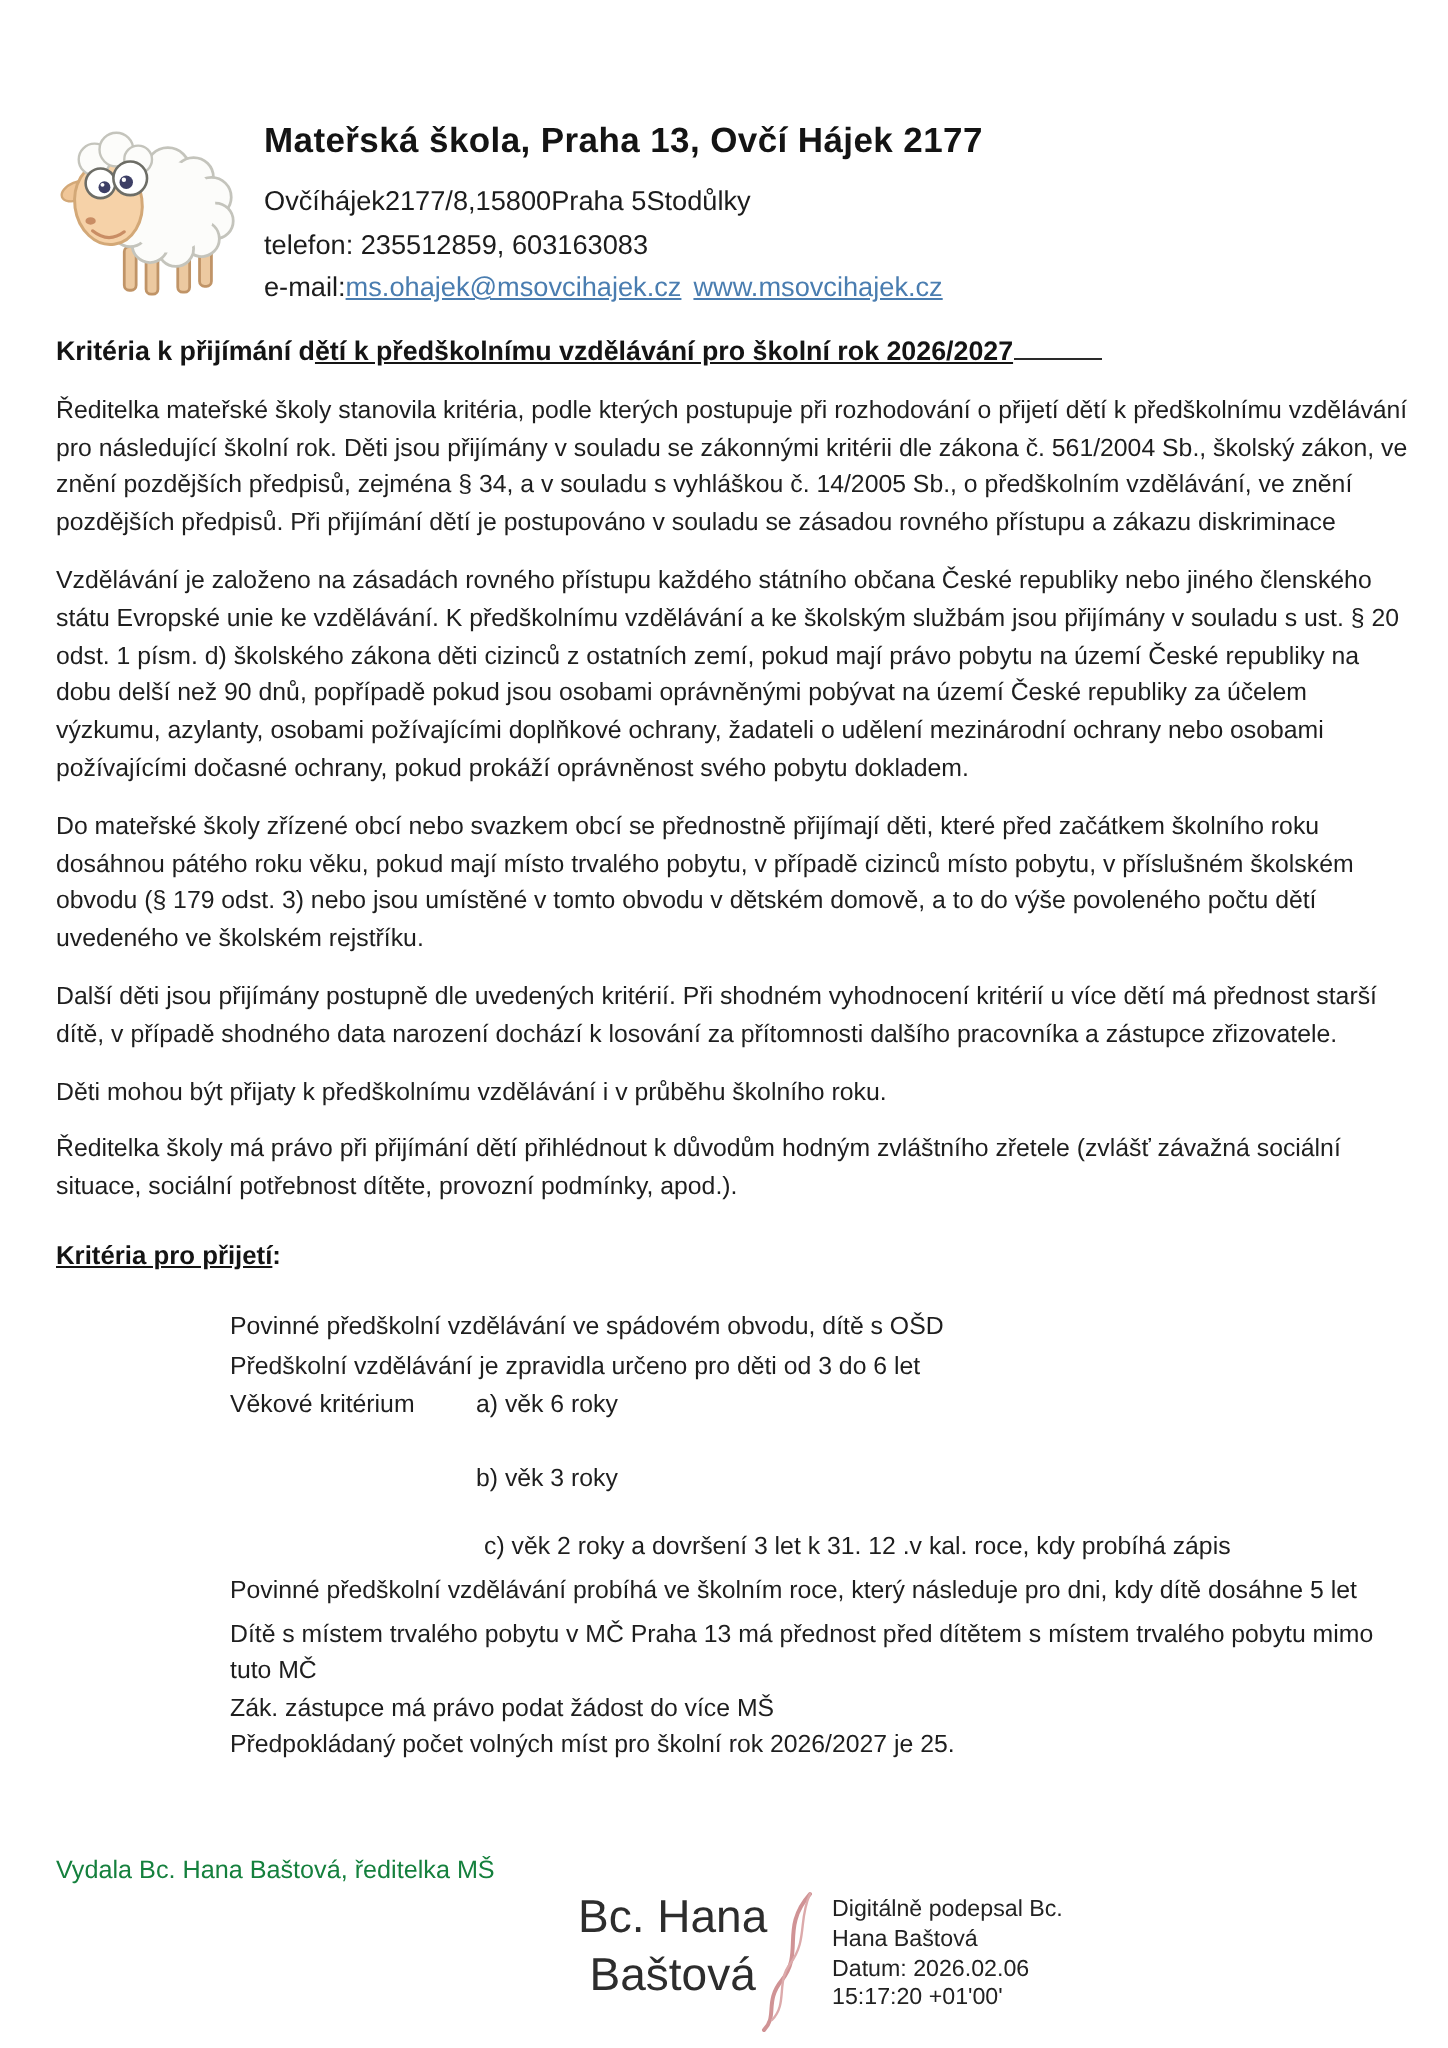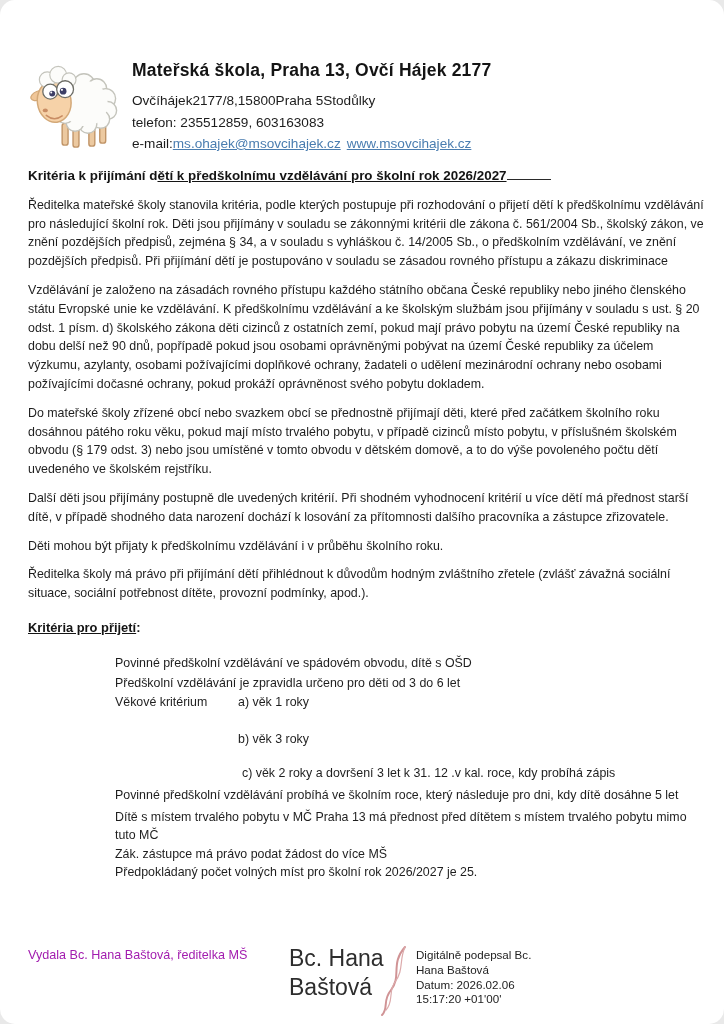--- a/index.html
+++ b/index.html
@@ -1,19 +1,19 @@
 <!DOCTYPE html>
 <html lang="cs"><head>
 <meta charset="utf-8">
 <style>
   html,body { margin:0; padding:0; background:#e9e9e9; }
   .page {
     position:relative; width:724px; height:1024px; margin:0 auto;
     background:#ffffff; overflow:hidden;
-    font-family:"Liberation Sans", sans-serif; color:#1f1f1f;border-radius:15px;
+    font-family:"Liberation Sans", sans-serif; color:#1f1f1f;
   }
 
   
   .header { position:absolute; top:54px; left:26px; display:flex; }
   .logo-box { width:100px; height:104px; flex:0 0 auto; }
   .header-text { margin-left:6px; padding-top:4px; }
   .school-name { font-size:17.5px; font-weight:bold; color:#141414; margin:2px 0 9px 0; letter-spacing:.2px; }
   .hline { font-size:13.6px; line-height:21.5px; color:#1c1c1c; }
   .doc-link { color:#4a7db0; text-decoration:underline; cursor:pointer; }
   .link-gap { display:inline-block; width:6px; }
@@ -30,22 +30,22 @@
   .indent-block { margin-left:87px; margin-top:12px; line-height:18.5px; }
   .li { margin:0; }
   .mb2 { margin-bottom:2px; }
   .age-row { margin-bottom:19px; }
   .age-label { display:inline-block; width:123px; }
   .opt-b { margin-left:123px; margin-bottom:15px; }
   .opt-c { margin-left:127px; margin-bottom:4px; }
   .mb3 { margin-bottom:3px; }
 
   
-  .issued { position:absolute; left:28px; top:948px; font-size:12.6px; color:#a21caf; }
-  .sig-name { position:absolute; left:289px; top:944px; font-size:23px; line-height:29px; color:#2d2d2d; }
+  .issued { position:absolute; left:28px; top:928px; font-size:12.6px; color:#15803d; }
+  .sig-name { position:absolute; left:289px; top:944px; font-size:23px; line-height:29px; color:#2d2d2d;text-align:center; }
   .sig-flourish { position:absolute; left:374px; top:944px; width:44px; height:74px; }
   .sig-details { position:absolute; left:416px; top:948px; font-size:11.6px; line-height:14.8px; color:#222; }
 </style>
 </head>
 <body>
 
 <div class="page">
 
   <div class="header">
     <div class="logo-box">
@@ -109,21 +109,21 @@
     <p>Ředitelka školy má právo při přijímání dětí přihlédnout k důvodům hodným zvláštního zřetele (zvlášť závažná sociální situace, sociální potřebnost dítěte, provozní podmínky, apod.).</p>
 
     <div class="criteria-heading">
       <span class="u">Kritéria pro přijetí</span><span>:</span>
     </div>
 
     <div class="indent-block">
       <div class="li mb2">Povinné předškolní vzdělávání ve spádovém obvodu, dítě s OŠD</div>
       <div class="li">Předškolní vzdělávání je zpravidla určeno pro děti od 3 do 6 let</div>
       <div class="li age-row">
-        <span class="age-label">Věkové kritérium</span><span>a) věk 1 roky</span>
+        <span class="age-label">Věkové kritérium</span><span>a) věk 6 roky</span>
       </div>
       <div class="li opt-b">b) věk 3 roky</div>
       <div class="li opt-c">c) věk 2 roky a dovršení 3 let k 31. 12 .v kal. roce, kdy probíhá zápis</div>
       <div class="li mb3">Povinné předškolní vzdělávání probíhá ve školním roce, který následuje pro dni, kdy dítě dosáhne 5 let</div>
       <div class="li">Dítě s místem trvalého pobytu v MČ Praha 13 má přednost před dítětem s místem trvalého pobytu mimo tuto MČ</div>
       <div class="li">Zák. zástupce má právo podat žádost do více MŠ</div>
       <div class="li">Předpokládaný počet volných míst pro školní rok 2026/2027 je 25.</div>
     </div>
   </div>
 

